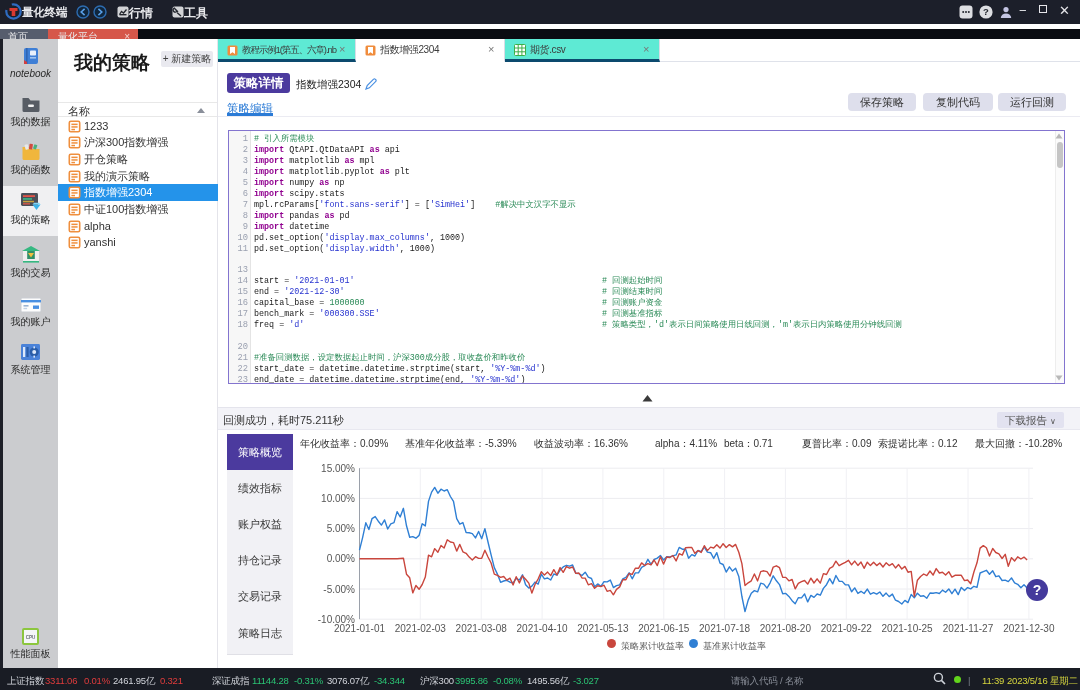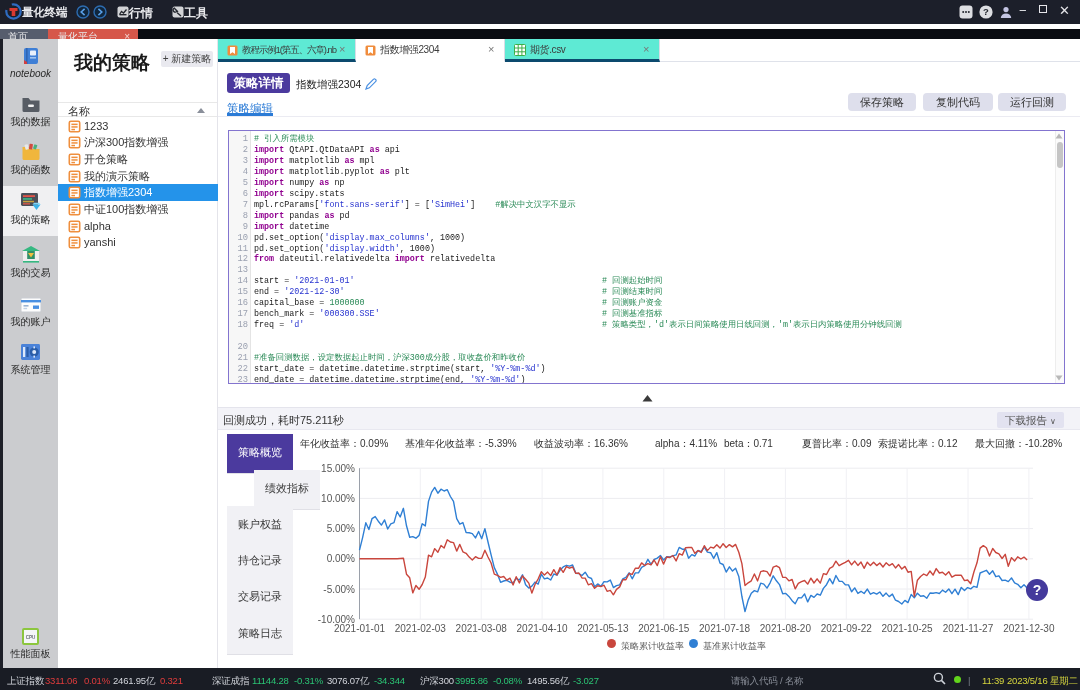--- a/index.html
+++ b/index.html
@@ -303,21 +303,20 @@
       <div class="cl" style="top:13.9px"><span class="ln">2</span><span class="cc"><span class="kw">import</span><span class="pl"> QtAPI.QtDataAPI </span><span class="kw">as</span><span class="pl"> api</span></span></div>
       <div class="cl" style="top:24.9px"><span class="ln">3</span><span class="cc"><span class="kw">import</span><span class="pl"> matplotlib </span><span class="kw">as</span><span class="pl"> mpl</span></span></div>
       <div class="cl" style="top:35.8px"><span class="ln">4</span><span class="cc"><span class="kw">import</span><span class="pl"> matplotlib.pyplot </span><span class="kw">as</span><span class="pl"> plt</span></span></div>
       <div class="cl" style="top:46.8px"><span class="ln">5</span><span class="cc"><span class="kw">import</span><span class="pl"> numpy </span><span class="kw">as</span><span class="pl"> np</span></span></div>
       <div class="cl" style="top:57.8px"><span class="ln">6</span><span class="cc"><span class="kw">import</span><span class="pl"> scipy.stats</span></span></div>
       <div class="cl" style="top:68.7px"><span class="ln">7</span><span class="cc"><span class="pl">mpl.rcParams[</span><span class="st">'font.sans-serif'</span><span class="pl">] = [</span><span class="st">'SimHei'</span><span class="pl">]&nbsp;&nbsp;&nbsp;&nbsp;</span><span class="cm">#解决中文汉字不显示</span></span></div>
       <div class="cl" style="top:79.6px"><span class="ln">8</span><span class="cc"><span class="kw">import</span><span class="pl"> pandas </span><span class="kw">as</span><span class="pl"> pd</span></span></div>
       <div class="cl" style="top:90.6px"><span class="ln">9</span><span class="cc"><span class="kw">import</span><span class="pl"> datetime</span></span></div>
       <div class="cl" style="top:101.5px"><span class="ln">10</span><span class="cc"><span class="pl">pd.set_option(</span><span class="st">'display.max_columns'</span><span class="pl">, 1000)</span></span></div>
       <div class="cl" style="top:112.5px"><span class="ln">11</span><span class="cc"><span class="pl">pd.set_option(</span><span class="st">'display.width'</span><span class="pl">, 1000)</span></span></div>
-      <div class="cl" style="top:123.4px"><span class="ln">12</span><span class="cc"><span class="kw">from</span><span class="pl"> dateutil.relativedelta </span><span class="kw">import</span><span class="pl"> relativedelta</span></span></div>
       <div class="cl" style="top:134.4px"><span class="ln">13</span><span class="cc"></span></div>
       <div class="cl" style="top:145.3px"><span class="ln">14</span><span class="cc"><span class="pl">start = </span><span class="st">'2021-01-01'</span></span><span class="cm cm2"># 回测起始时间</span></div>
       <div class="cl" style="top:156.3px"><span class="ln">15</span><span class="cc"><span class="pl">end = </span><span class="st">'2021-12-30'</span></span><span class="cm cm2"># 回测结束时间</span></div>
       <div class="cl" style="top:167.2px"><span class="ln">16</span><span class="cc"><span class="pl">capital_base = </span><span class="nu">1000000</span></span><span class="cm cm2"># 回测账户资金</span></div>
       <div class="cl" style="top:178.2px"><span class="ln">17</span><span class="cc"><span class="pl">bench_mark = </span><span class="st">'000300.SSE'</span></span><span class="cm cm2"># 回测基准指标</span></div>
       <div class="cl" style="top:189.1px"><span class="ln">18</span><span class="cc"><span class="pl">freq = </span><span class="st">'d'</span></span><span class="cm cm2"># 策略类型，'d'表示日间策略使用日线回测，'m'表示日内策略使用分钟线回测</span></div>
       <div class="cl" style="top:211.0px"><span class="ln">20</span><span class="cc"></span></div>
       <div class="cl" style="top:222.0px"><span class="ln">21</span><span class="cc"><span class="cm">#准备回测数据，设定数据起止时间，沪深300成分股，取收盘价和昨收价</span></span></div>
       <div class="cl" style="top:232.9px"><span class="ln">22</span><span class="cc"><span class="pl">start_date = datetime.datetime.strptime(start, </span><span class="st">'%Y-%m-%d'</span><span class="pl">)</span></span></div>
       <div class="cl" style="top:243.9px"><span class="ln">23</span><span class="cc"><span class="pl">end_date = datetime.datetime.strptime(end, </span><span class="st">'%Y-%m-%d'</span><span class="pl">)</span></span></div>
@@ -339,21 +338,21 @@
     </div>
     <div class="metric" style="left:82px;">年化收益率：0.09%</div>
     <div class="metric" style="left:187px;">基准年化收益率：-5.39%</div>
     <div class="metric" style="left:316px;">收益波动率：16.36%</div>
     <div class="metric" style="left:437px;">alpha：4.11%</div>
     <div class="metric" style="left:506px;">beta：0.71</div>
     <div class="metric" style="left:584px;">夏普比率：0.09</div>
     <div class="metric" style="left:660px;">索提诺比率：0.12</div>
     <div class="metric" style="left:757px;">最大回撤：-10.28%</div>
     <div class="rtab" style="top:394.6px;background:#4b3a9e;color:#fff;">策略概览</div>
-    <div class="rtab" style="top:430.8px;margin-left:27px;">绩效指标</div>
+    <div class="rtab" style="top:430.8px;">绩效指标</div>
     <div class="rtab" style="top:467px;">账户权益</div>
     <div class="rtab" style="top:503.2px;">持仓记录</div>
     <div class="rtab" style="top:539.4px;">交易记录</div>
     <div class="rtab" style="top:575.6px;">策略日志</div>
     <svg class="abs" style="left:77px;top:416px" width="785" height="190" viewBox="0 0 785 190">
     <line x1="64.5" y1="13.2" x2="738" y2="13.2" stroke="#ececf0" stroke-width="1"></line>
     <text x="60" y="16.7" text-anchor="end" font-size="10" fill="#555" font-family="Liberation Sans">15.00%</text>
     <line x1="64.5" y1="43.4" x2="738" y2="43.4" stroke="#ececf0" stroke-width="1"></line>
     <text x="60" y="46.9" text-anchor="end" font-size="10" fill="#555" font-family="Liberation Sans">10.00%</text>
     <line x1="64.5" y1="73.6" x2="738" y2="73.6" stroke="#ececf0" stroke-width="1"></line>

